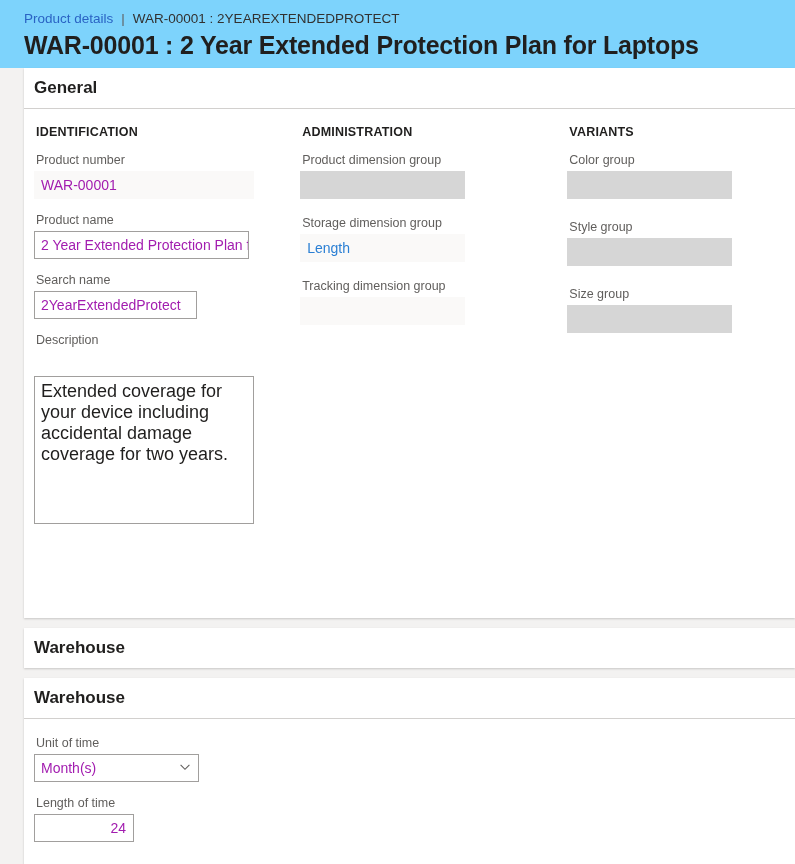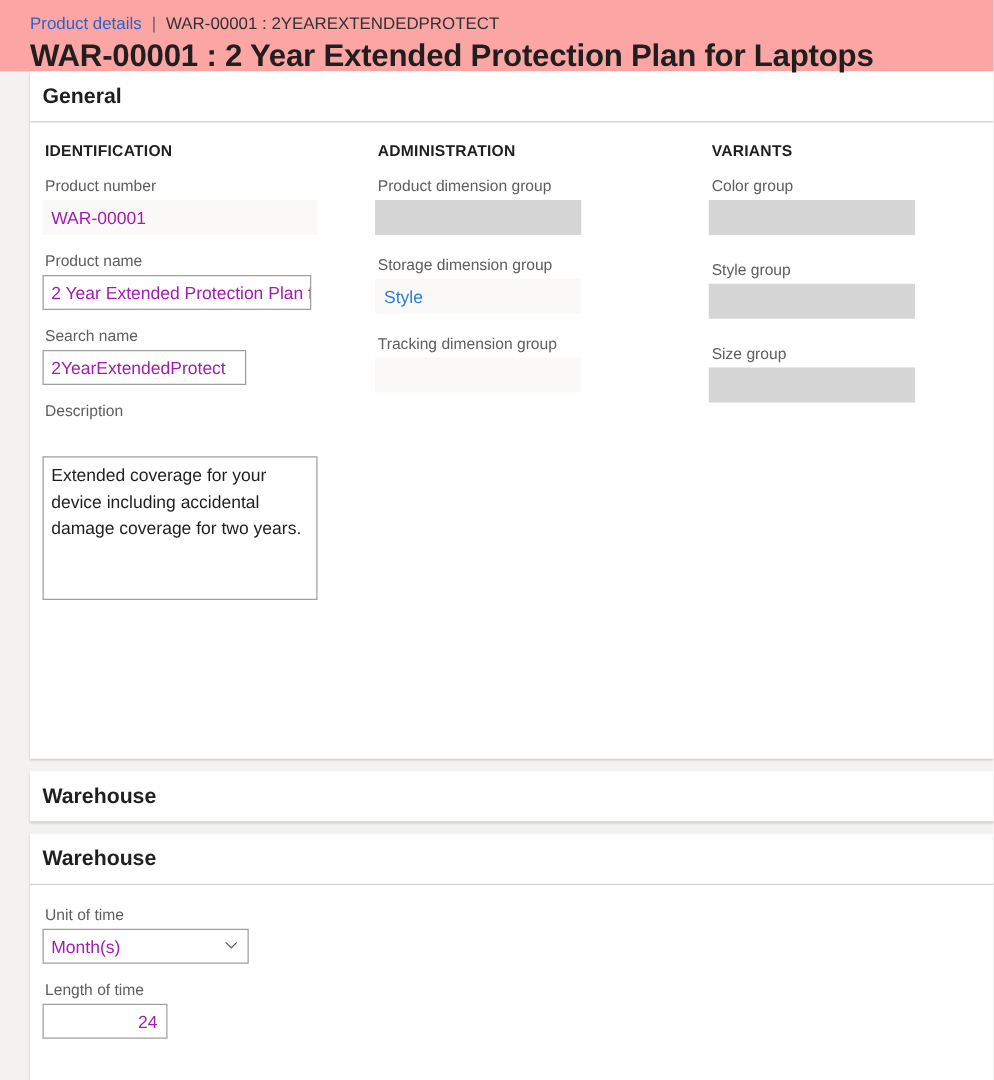--- a/index.html
+++ b/index.html
@@ -10,23 +10,23 @@
     width: 795px;
     height: 864px;
     background: #f3f2f1;
     font-family: "Liberation Sans", sans-serif;
     color: #201f1e;
     overflow: hidden;
   }
 
   
   .page-header {
-    background: #fca5a5;
+    background: #7dd3fc;
     padding: 10px 0 8px 24px;
-    height: 57px;
+    height: 68px;
     box-sizing: border-box;
   }
   .breadcrumb {
     font-size: 13.5px;
     line-height: 18px;
     white-space: nowrap;
     margin-bottom: 2px;
   }
   .breadcrumb-link {
     color: #2a63c4;
@@ -135,23 +135,23 @@
 
   .w-product-number { width: 220px; }
   .w-product-name   { width: 215px; }
   .w-search-name    { width: 163px; }
   .w-admin          { width: 165px; }
   .w-variants       { width: 165px; }
 
   .textarea {
     box-sizing: border-box;
     width: 220px;
-    height: 115px;
+    height: 148px;
     font-family: "Liberation Sans", sans-serif;
-    font-size: 14px;
+    font-size: 18px;
     line-height: 21px;
     color: #201f1e;
     background: #ffffff;
     border: 1px solid #a19f9d;
     padding: 4px 6px;
     white-space: pre-wrap;
     overflow: hidden;
     resize: none;
     margin-top: 28px;
   }
@@ -234,21 +234,21 @@
         <div class="col col-administration">
           <div class="group-title">ADMINISTRATION</div>
 
           <div class="field">
             <label class="field-label">Product dimension group</label>
             <div class="input disabled w-admin"></div>
           </div>
 
           <div class="field">
             <label class="field-label">Storage dimension group</label>
-            <div class="input readonly link-value w-admin">Style</div>
+            <div class="input readonly link-value w-admin">Length</div>
           </div>
 
           <div class="field">
             <label class="field-label">Tracking dimension group</label>
             <div class="input readonly w-admin"></div>
           </div>
         </div>
 
         <div class="col col-variants">
           <div class="group-title">VARIANTS</div>

